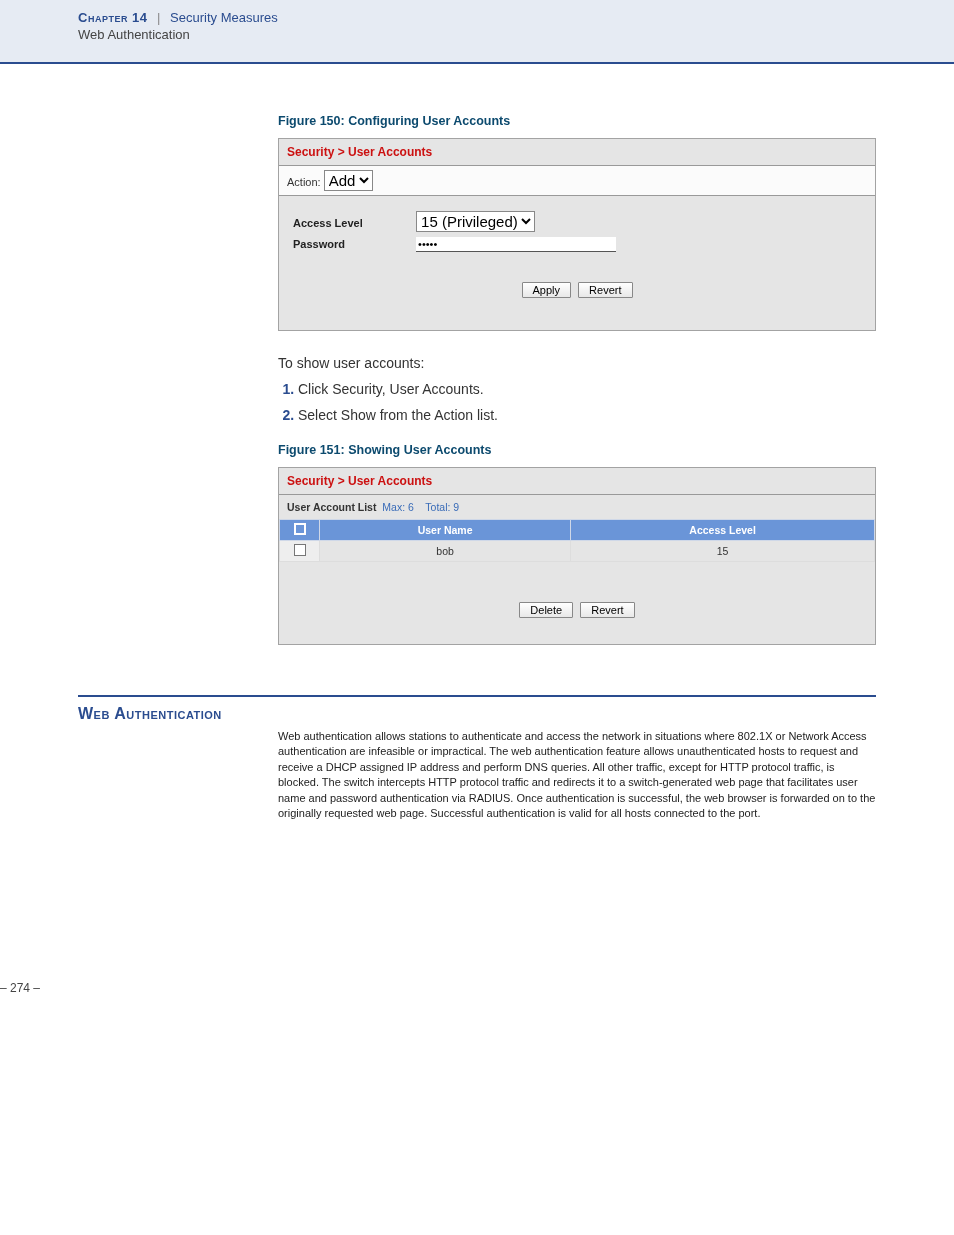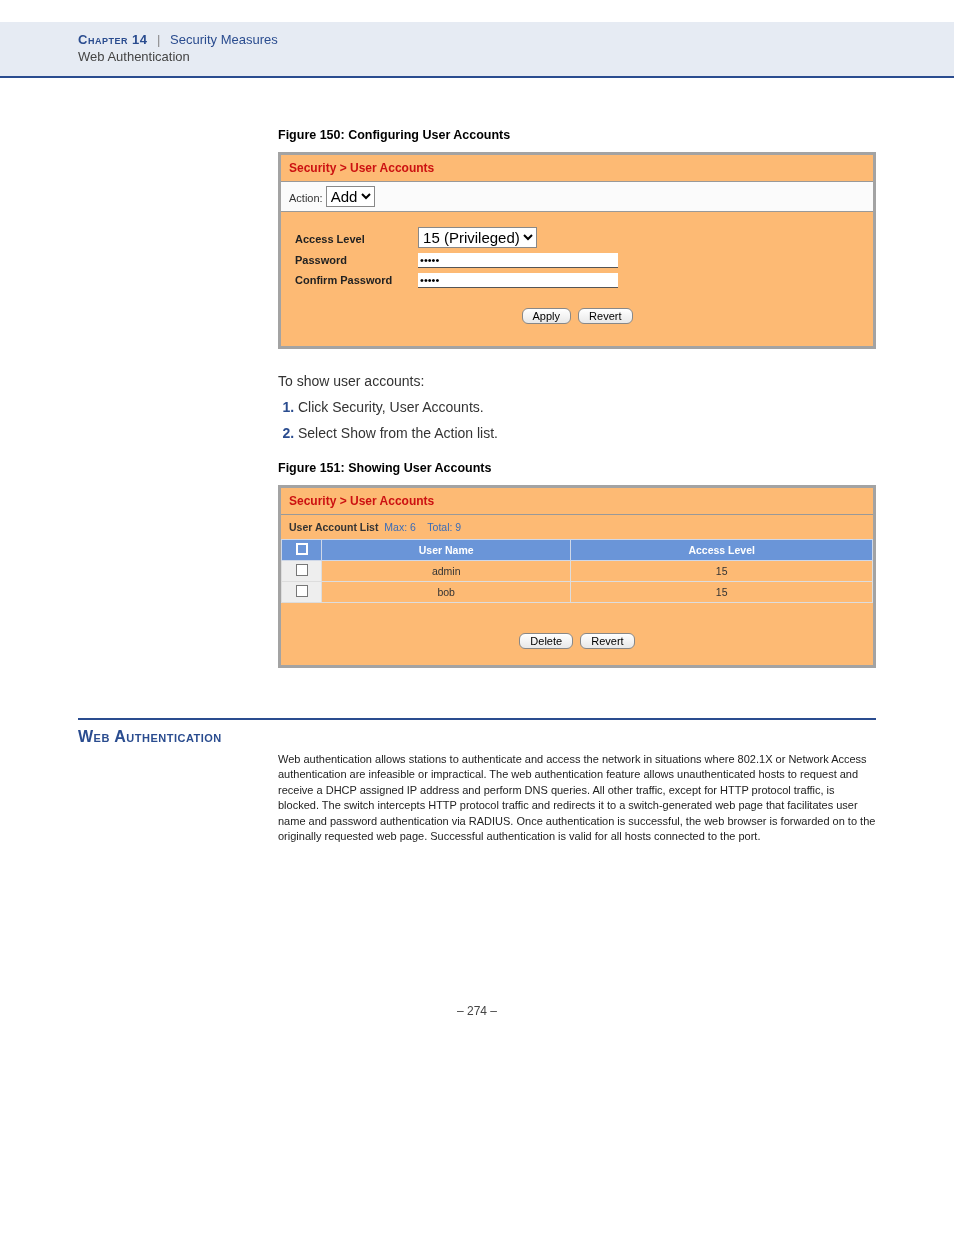--- a/index.html
+++ b/index.html
@@ -1,49 +1,49 @@
 <!DOCTYPE html>
 <html><head>
 <meta charset="utf-8">
 <style>
   *{box-sizing:border-box;margin:0;padding:0}
   body{font-family:Verdana,Geneva,sans-serif;font-size:13px;color:#333;background:#fff;width:954px}
-  .top-blue{background:#e6ebf3;padding:10px 0 12px 78px;border-bottom:2px solid #2a4c8f;margin-top:22px}
+  .top-blue{background:#e6ebf3;padding:10px 0 20px 78px;border-bottom:2px solid #2a4c8f;}
   .chapter-line{color:#2a4c8f;font-size:13px}
   .chapter-line b{font-variant:small-caps;font-weight:bold;letter-spacing:.5px}
   .sep{color:#888;margin:0 6px}
   .sub-line{color:#444;font-size:13px;margin-top:2px}
   .content{padding:30px 78px 0 78px}
-  .fig-caption{color:#000000;font-weight:bold;font-size:12.5px;margin:20px 0 10px 200px}
-  .panel{border:3px solid #a3a3a3;margin-left:200px;background:#fdba74;font-size:11px}
+  .fig-caption{color:#0c4a6e;font-weight:bold;font-size:12.5px;margin:20px 0 10px 200px}
+  .panel{border:1px solid #a3a3a3;margin-left:200px;background:#e5e5e5;font-size:11px}
   .panel-head{padding:6px 8px;color:#c11;font-weight:bold;font-size:12px}
   .panel-sub{border-top:1px solid #999;border-bottom:1px solid #999;padding:4px 8px;background:#fbfbfb}
   .panel-body{padding:10px 14px 16px 14px}
   .label{display:inline-block;width:120px;font-weight:bold;font-size:11px;color:#222}
   .row{margin:5px 0}
   .underline-input{border:none;border-bottom:1px solid #555;width:200px;padding:1px 2px;font-size:11px;font-family:Arial}
   select{font-size:15px;border:1px solid #888;background:#fff}
   .btn-row{text-align:center;margin-top:14px}
-  button.ui{font-size:11px;padding:1px 10px;border:1px solid #888;background:linear-gradient(#fff,#e8e8e8);border-radius:6px;margin:6px 2px}
+  button.ui{font-size:11px;padding:1px 10px;border:1px solid #888;background:linear-gradient(#fff,#e8e8e8);border-radius:1px;margin:16px 2px}
   .body-text{margin:24px 0 10px 200px;font-size:14px;color:#333}
   ol.steps{margin:0 0 0 200px;padding-left:20px}
   ol.steps li{margin:10px 0;font-size:14px}
   ol.steps li::marker{font-weight:bold;color:#2a4c8f}
   .list-meta{font-size:10.5px;padding:6px 8px;border-top:1px solid #999}
   .list-meta .blue{color:#3a6cb8}
   .tbl{width:100%;border-collapse:collapse;font-size:10.5px}
   .tbl th{background:#6a95d8;color:#fff;font-weight:bold;padding:3px 0;border:1px solid #cfd8e8}
   .tbl td{text-align:center;padding:3px 0;border:1px solid #ddd}
   .chk-col{width:40px;background:#eee}
   .chk{width:12px;height:12px;border:1px solid #777;display:inline-block;background:#fff}
   .chk.head{border:1px solid #fff;background:#6a95d8;box-shadow:inset 0 0 0 1px #fff}
   .section-rule{border:none;border-top:2px solid #2a4c8f;margin:50px 0 8px 0}
   .section-head{color:#2a4c8f;font-weight:bold;font-size:16px;font-variant:small-caps;letter-spacing:.5px;margin-bottom:6px}
   .section-body{margin-left:200px;font-size:11px;line-height:1.4;color:#222}
-  .footer{text-align:center;color:#444;font-size:12px;margin-top:160px;padding-bottom:30px}
+  .footer{color:#444;font-size:12px;margin-top:160px;padding-bottom:30px}
 </style>
 </head>
 <body>
 
 <div class="top-blue">
   <div class="chapter-line">
     <b>Chapter 14</b>
     <span class="sep">|</span>
     <span>Security Measures</span>
   </div>
@@ -66,24 +66,20 @@
       <div class="row">
         <span class="label">Access Level</span>
         <select>
           <option>15 (Privileged)</option>
         </select>
       </div>
       <div class="row">
         <span class="label">Password</span>
         <input class="underline-input" value="•••••" style="">
       </div>
-      <div class="row">
-        <span class="label">Confirm Password</span>
-        <input class="underline-input" value="•••••" style="">
-      </div>
       <div class="btn-row">
         <button class="ui">Apply</button>
         <button class="ui">Revert</button>
       </div>
     </div>
   </div>
 
   <div class="body-text">To show user accounts:</div>
   <ol class="steps">
     <li>Click Security, User Accounts.</li>
@@ -101,25 +97,20 @@
     </div>
     <table class="tbl">
       <tbody>
           <tr>
         <th class="chk-col"><span class="chk head"></span></th>
         <th>User Name</th>
         <th>Access Level</th>
       </tr>
       <tr>
         <td class="chk-col"><span class="chk"></span></td>
-        <td>admin</td>
-        <td>15</td>
-      </tr>
-      <tr>
-        <td class="chk-col"><span class="chk"></span></td>
         <td>bob</td>
         <td>15</td>
       </tr>
     </tbody>
       </table>
     <div class="btn-row" style="padding:10px 0">
       <button class="ui">Delete</button>
       <button class="ui">Revert</button>
     </div>
   </div>

